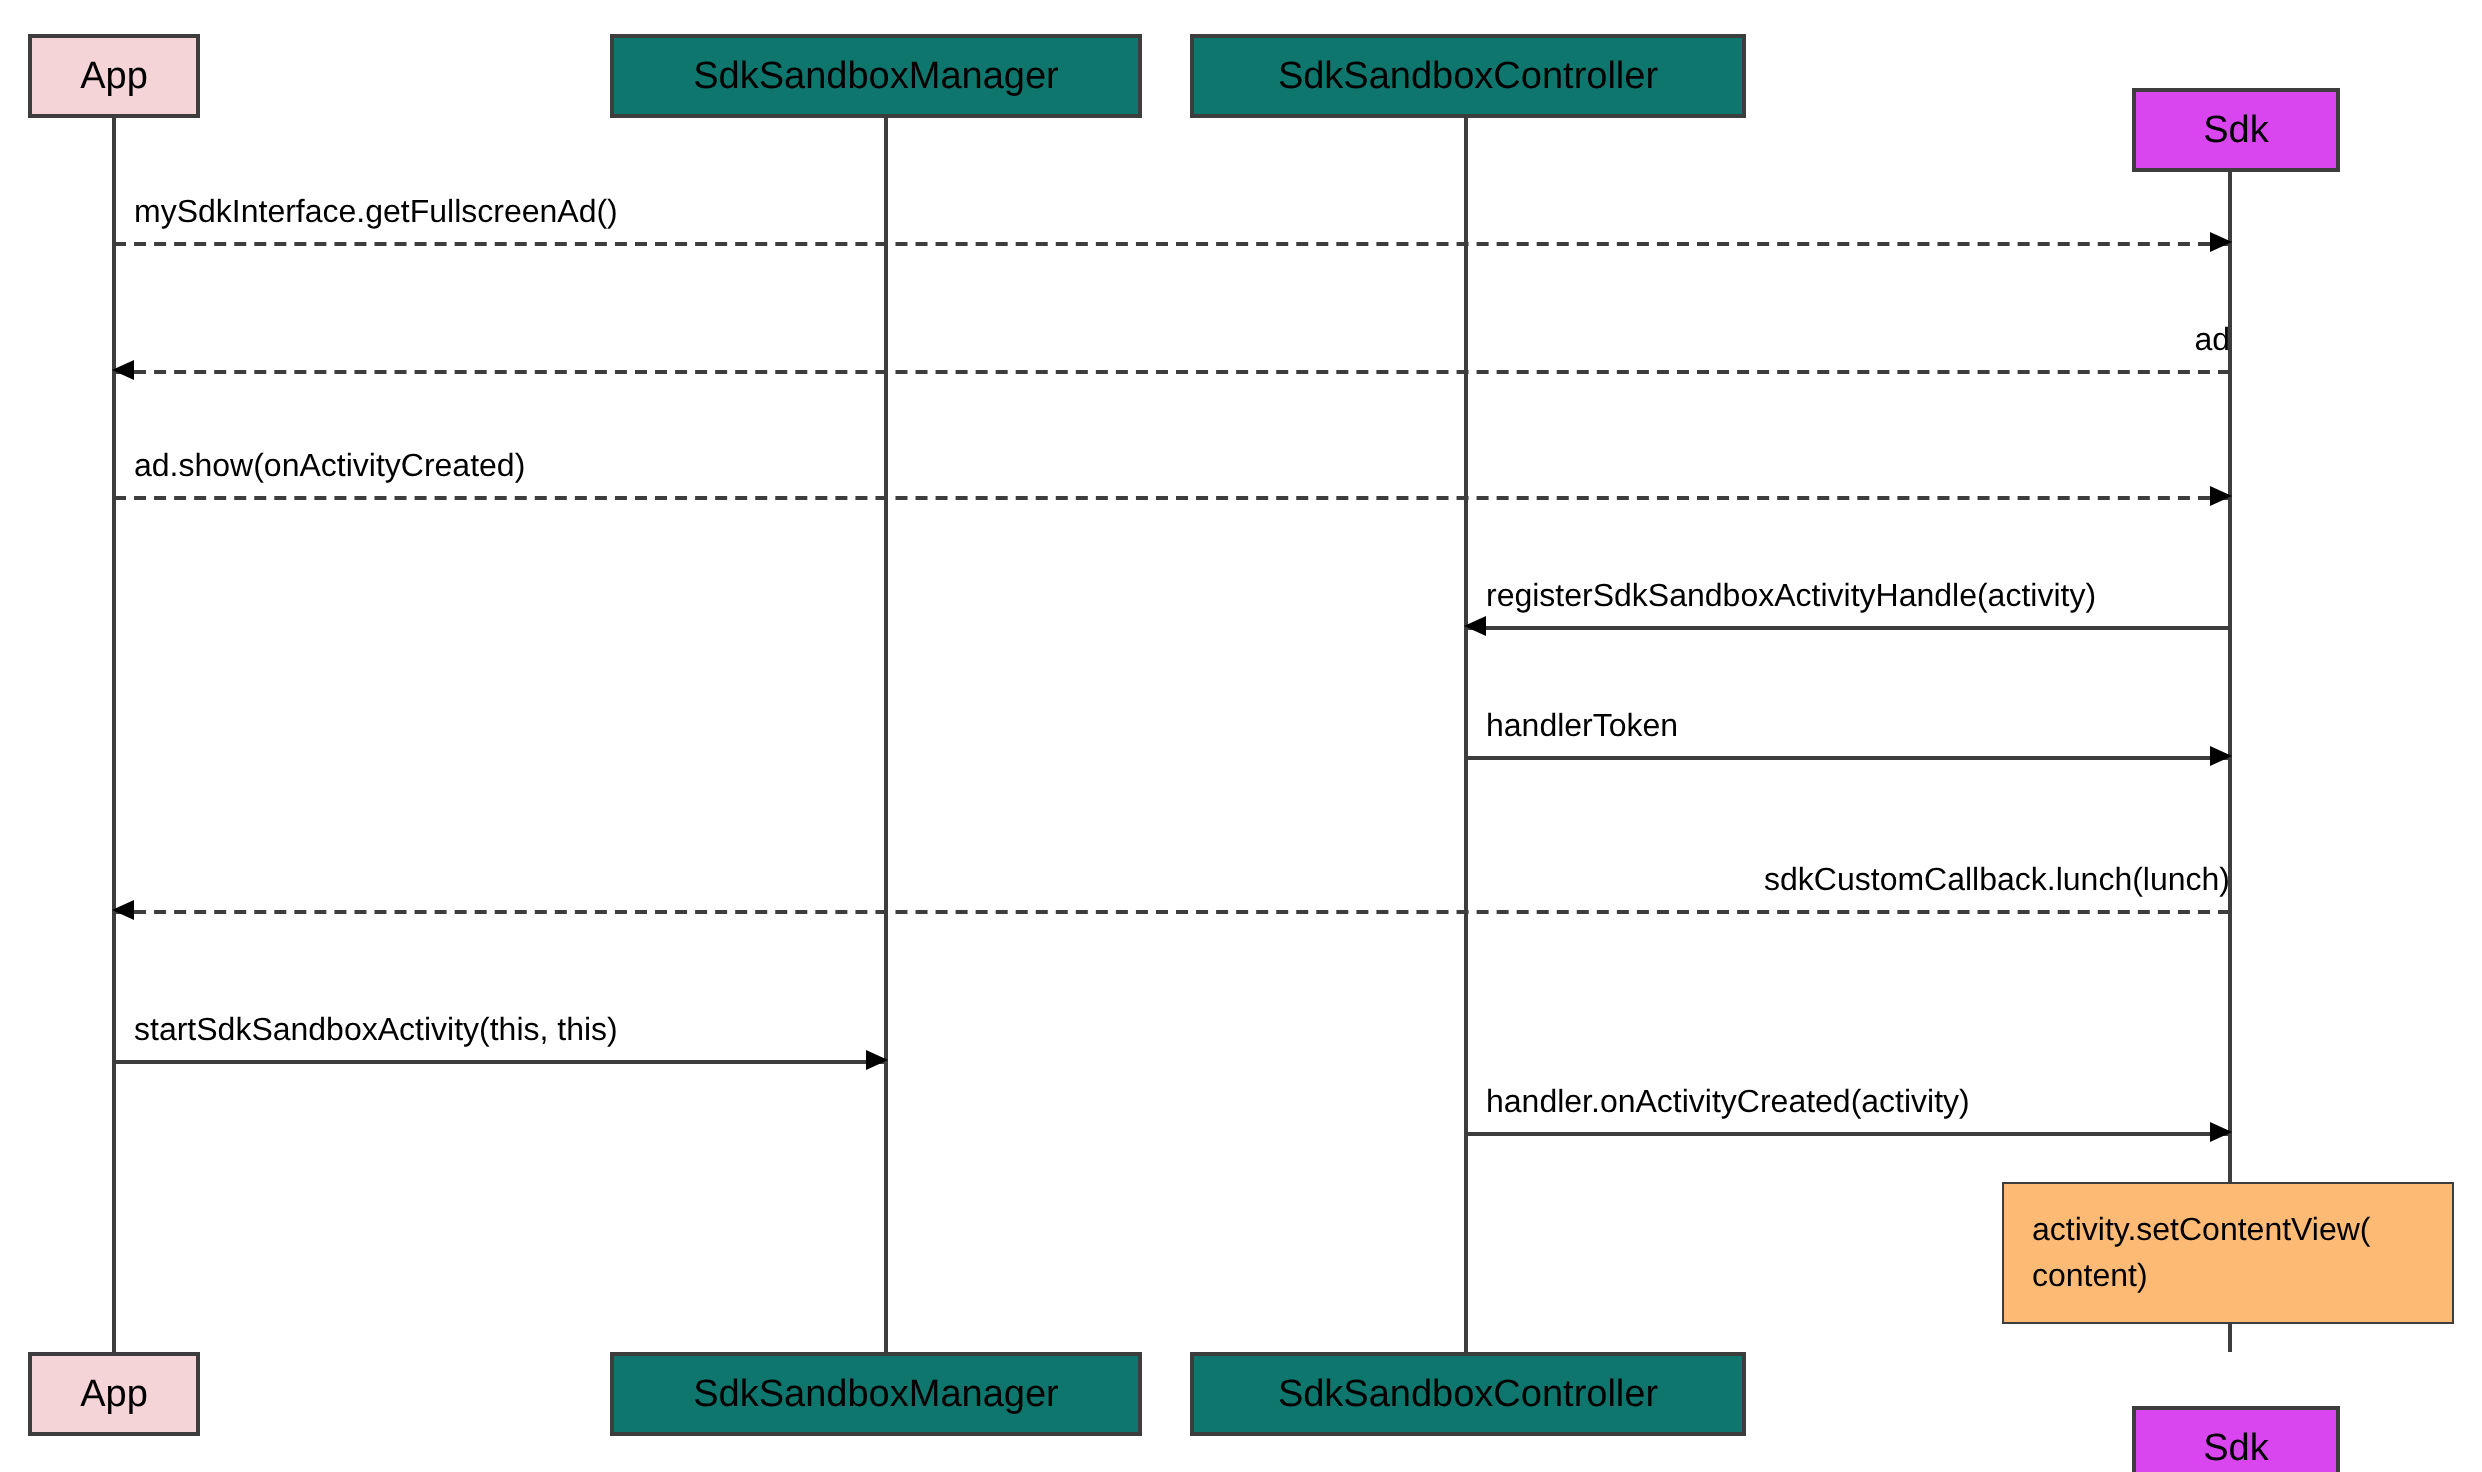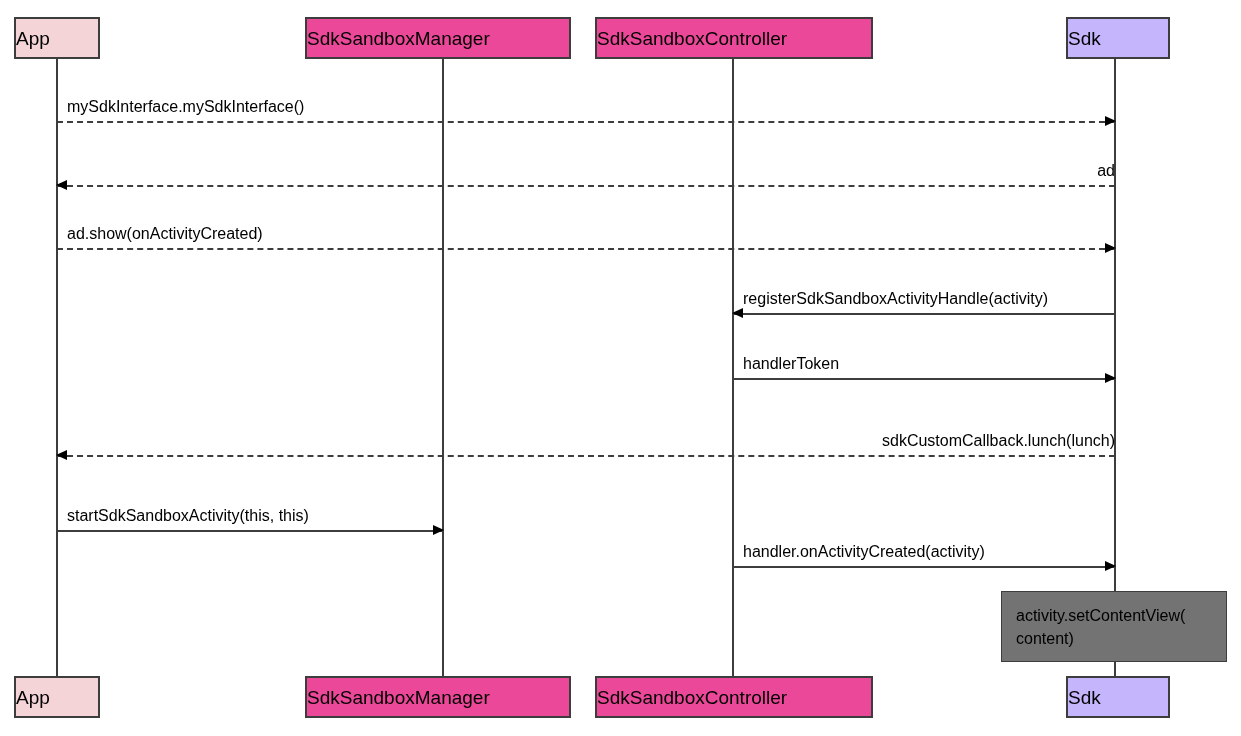--- a/index.html
+++ b/index.html
@@ -19,30 +19,30 @@
     background: #ffffff;
     overflow: hidden;
   }
   
   .participant-box {
     position: absolute;
     box-sizing: border-box;
     border: 2px solid #3d3d3d;
     display: flex;
     align-items: center;
-    justify-content: flex-start;
+    justify-content: center;
     font-size: 19px;
     color: #000000;
     line-height: 1;
     white-space: nowrap;
     letter-spacing: 0px;
   }
   .participant-box.pink   { background: #f5d4d8; }
-  .participant-box.yellow { background: #ec4899; }
-  .participant-box.green  { background: #c4b5fd; }
+  .participant-box.yellow { background: #0f766e; }
+  .participant-box.green  { background: #d946ef; margin-top: 27px; }
 
   
   .lifeline {
     position: absolute;
     width: 2px;
     background: #3d3d3d;
   }
 
   
   .msg {
@@ -84,21 +84,21 @@
     white-space: nowrap;
     top: -22px;
   }
   .msg-label.align-left  { left: 10px; }
   .msg-label.align-right { right: 0; }
 
   
   .note-box {
     position: absolute;
     box-sizing: border-box;
-    background: #737373;
+    background: #fdba74;
     border: 1px solid #3d3d3d;
     font-size: 16px;
     color: #000000;
     line-height: 1.45;
     padding: 12px 14px;
     white-space: pre-line;
     z-index: 5;
   }
 </style>
 </head>
@@ -129,21 +129,21 @@
     </div>
     <div class="participant-box green" style="left: 1066px; top: 17px; width: 104px; height: 42px;">
       <span>Sdk</span>
     </div>
     <div class="participant-box green" style="left: 1066px; top: 676px; width: 104px; height: 42px;">
       <span>Sdk</span>
     </div>
     <div class="msg dashed to-right" style="left: 57px; top: 121px; width: 1058px;">
       <div class="msg-line"></div>
       <div class="arrow-head"></div>
-      <div class="msg-label align-left">mySdkInterface.mySdkInterface()</div>
+      <div class="msg-label align-left">mySdkInterface.getFullscreenAd()</div>
     </div>
     <div class="msg dashed to-left" style="left: 57px; top: 185px; width: 1058px;">
       <div class="msg-line"></div>
       <div class="arrow-head"></div>
       <div class="msg-label align-right">ad</div>
     </div>
     <div class="msg dashed to-right" style="left: 57px; top: 248px; width: 1058px;">
       <div class="msg-line"></div>
       <div class="arrow-head"></div>
       <div class="msg-label align-left">ad.show(onActivityCreated)</div>

